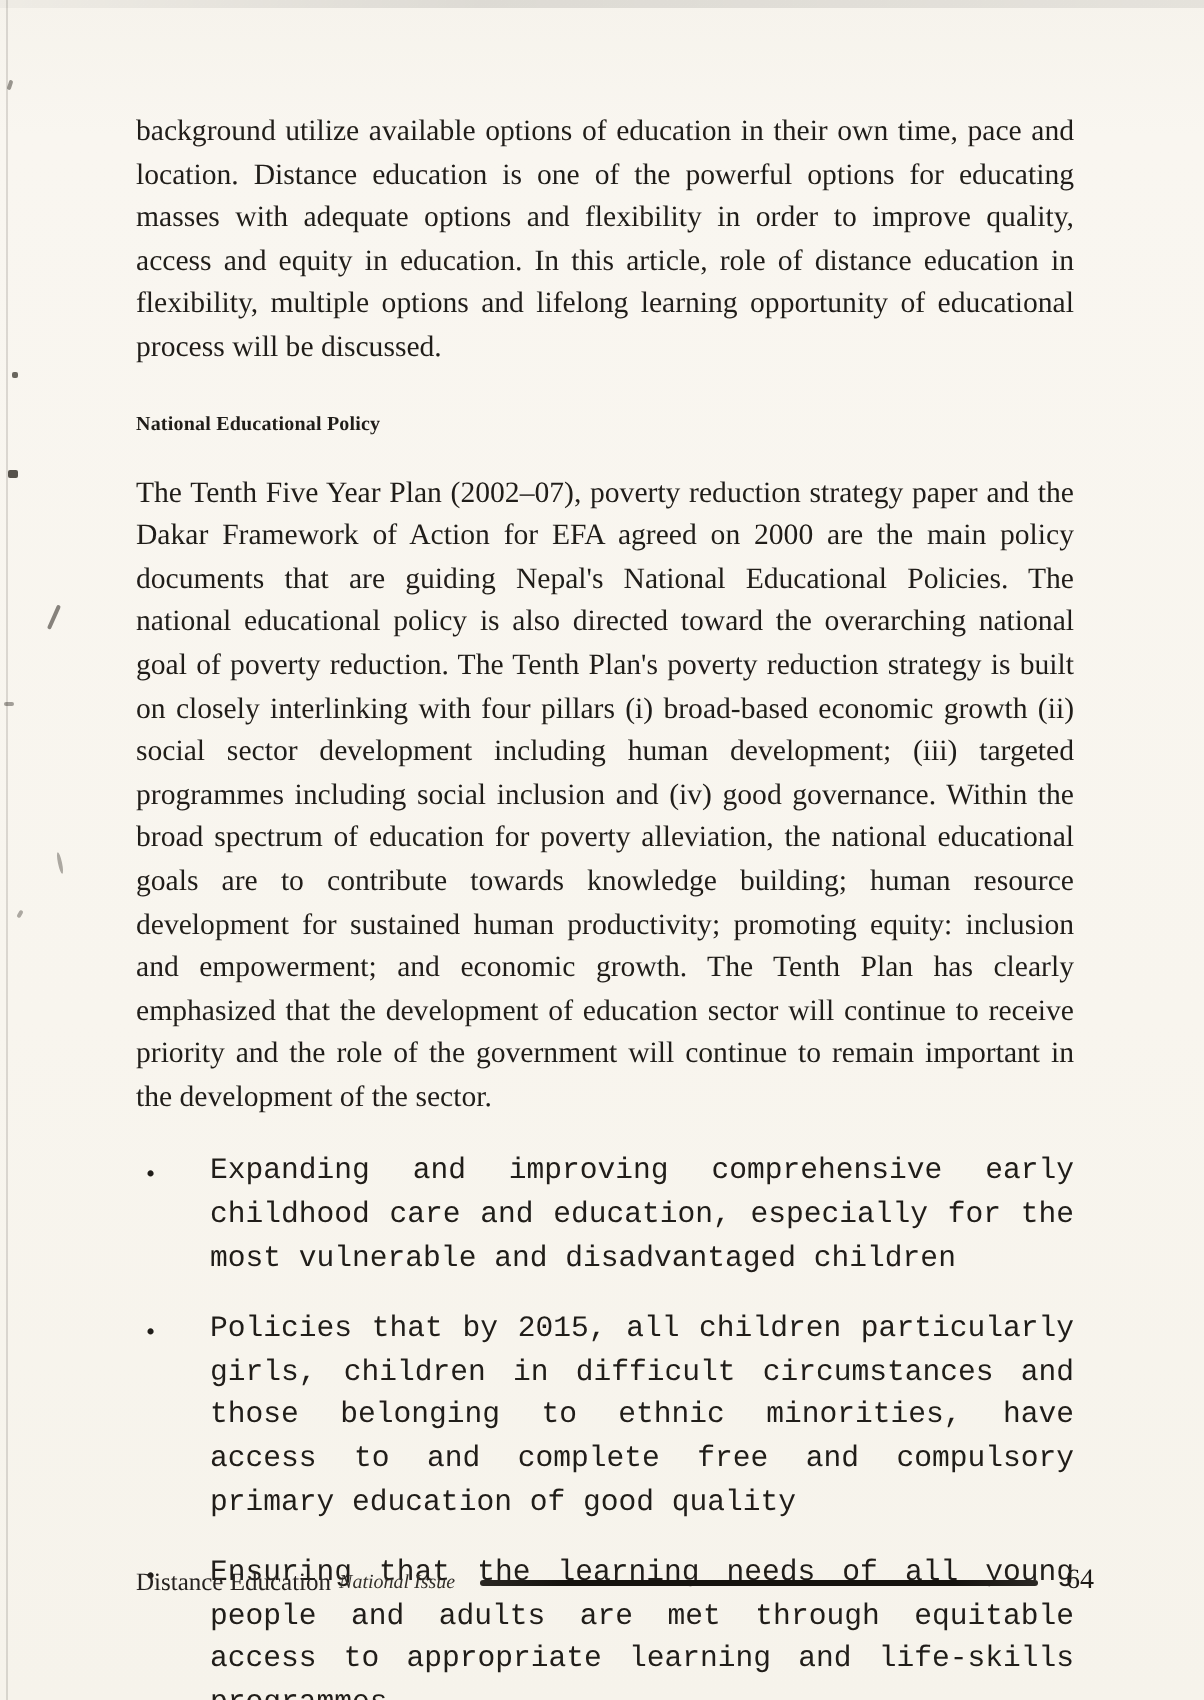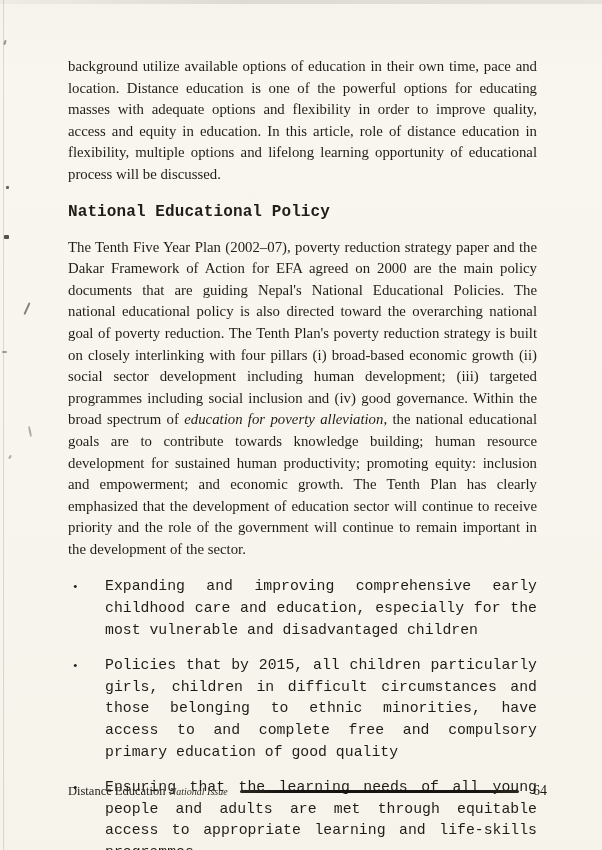--- a/index.html
+++ b/index.html
@@ -37,28 +37,27 @@
     width: 469px;
     font-size: 14.8px;
     line-height: 21.6px;
   }
   .content p {
     margin: 0 0 16px 0;
     text-align: justify;
     text-align-last: left;
   }
   .content h2 {
-    font-size: 16px;
+    font-size: 10px;
     line-height: 21px;
     margin: 2px 0 14px 0;
     font-weight: bold;
     letter-spacing: 0.1px;
-    font-family: Liberation Mono, monospace;
   }
-  .italic { font-style: italic; }
+  .italic { }
   ul.goals { list-style: none; margin: 3px 0 0 0; padding: 0; }
   ul.goals li { display: flex; margin-bottom: 14px; }
   ul.goals .bullet {
     flex: none; width: 32px; padding-left: 5px;
     font-size: 13px;
   }
   ul.goals .goal-text { flex: 1; text-align: justify; text-align-last: left; font-family: Liberation Mono, monospace; }
 
   .footer {
     position: absolute;

